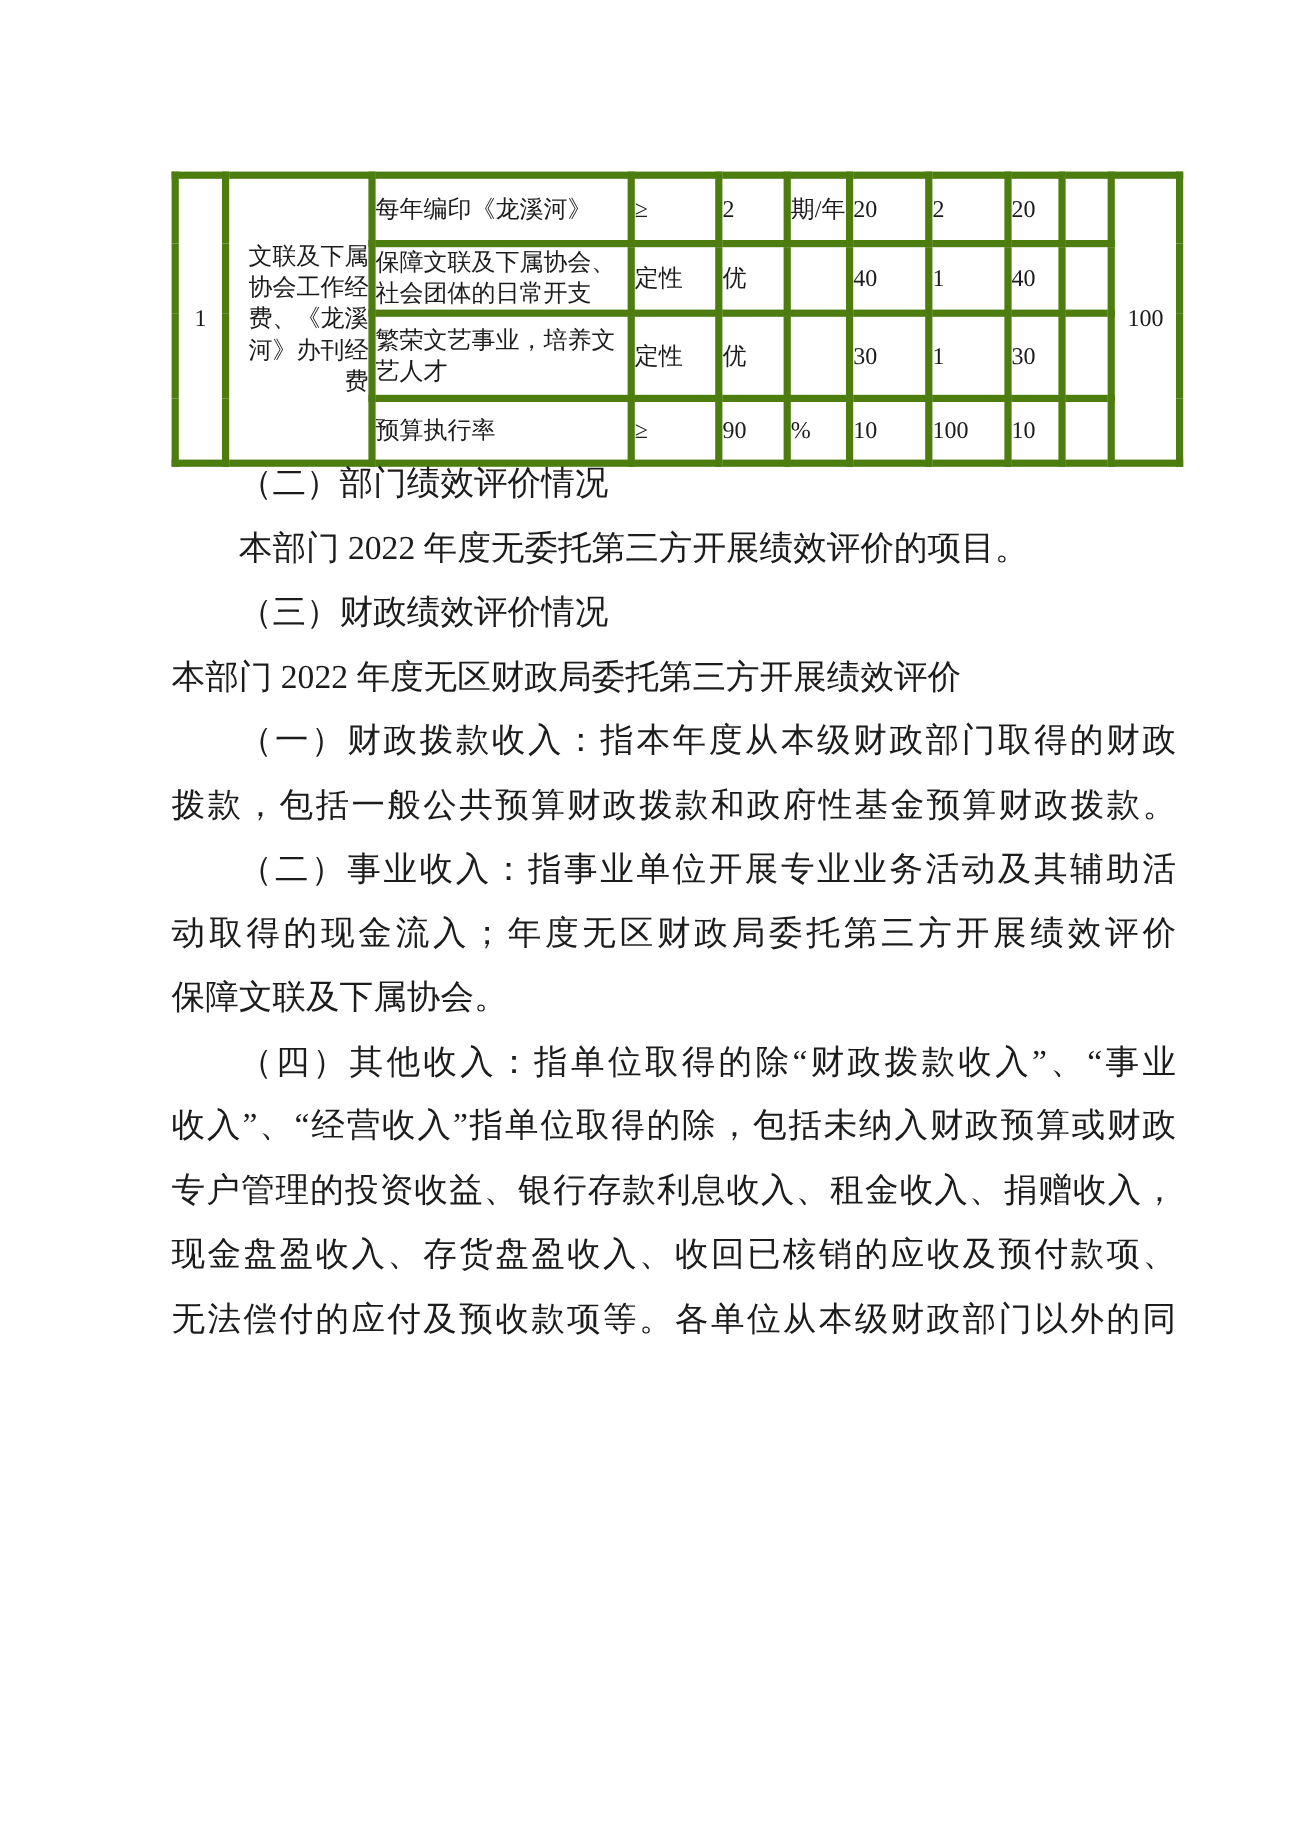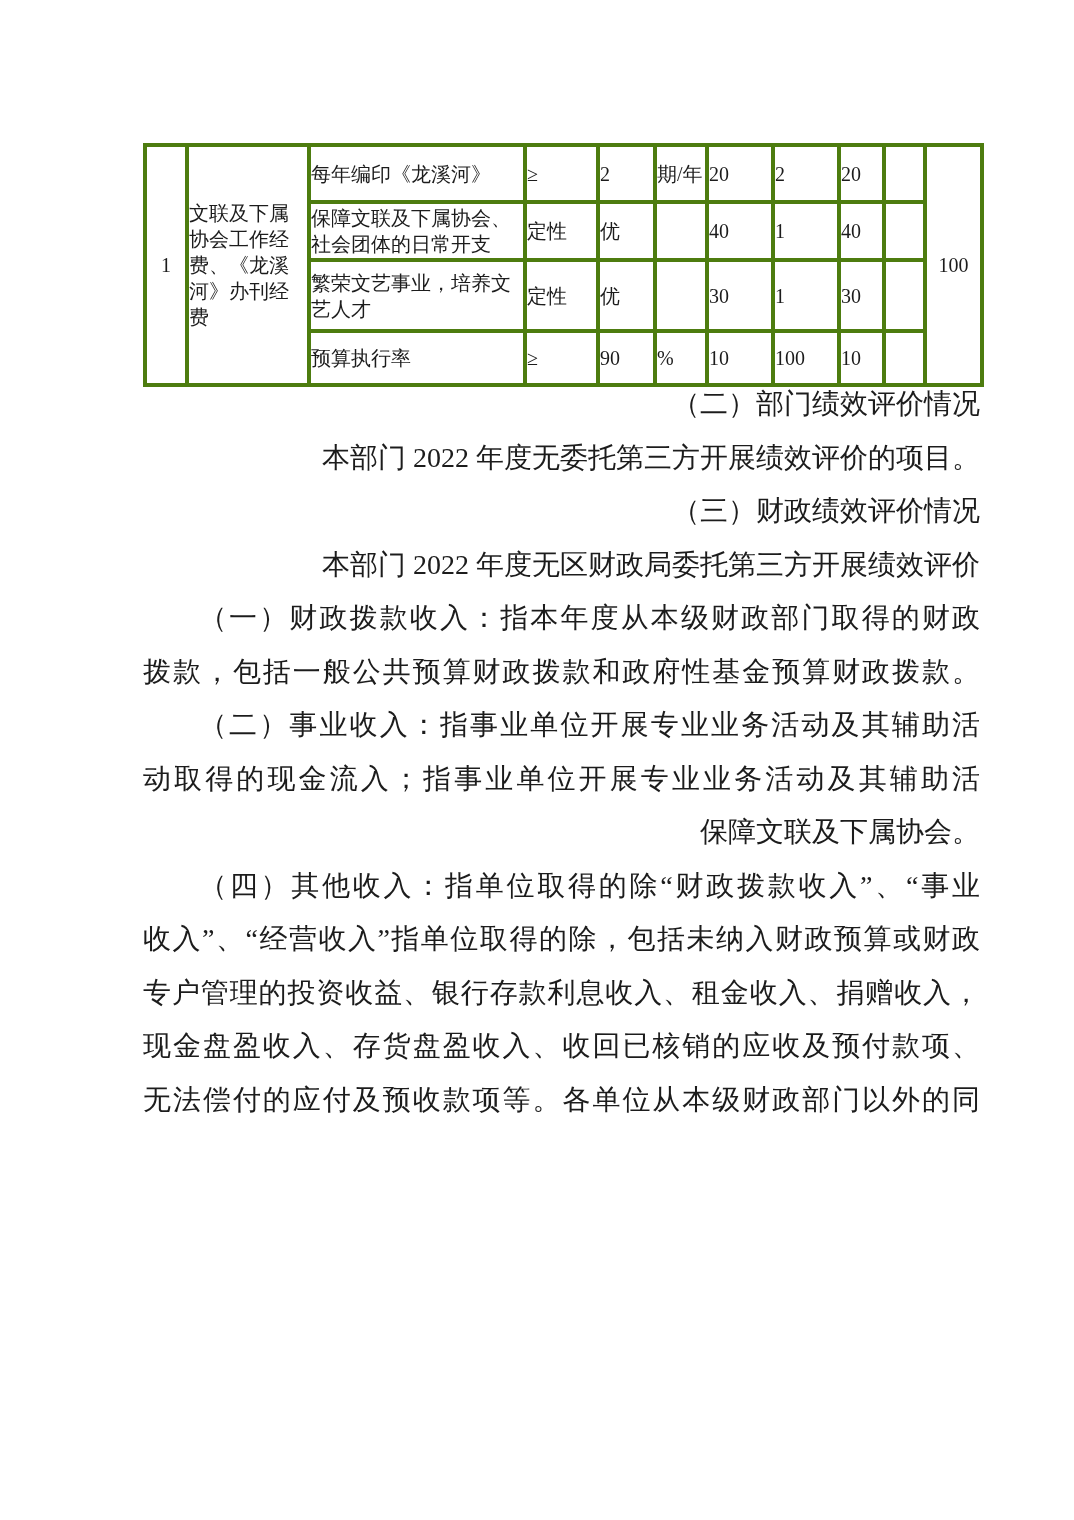--- a/index.html
+++ b/index.html
@@ -20,50 +20,49 @@
   table.perf {
     position: absolute;
     left: 143px; top: 143px;
     width: 837px;
     border-collapse: collapse;
     table-layout: fixed;
     font-size: 20px;
     color: #1c1c1c;
   }
   table.perf td {
-    border: 4px solid #4d7c0f;
+    border: 6px solid #4d7c0f;
     vertical-align: middle;
     padding: 0;
     line-height: 1.3;
     overflow: hidden;
   }
   tr.r1 { height: 57px; }
   tr.r2 { height: 58px; }
   tr.r3 { height: 71px; }
   tr.r4 { height: 54px; }
   td.c-center { text-align: center; }
   td.c-left   { text-align: left; padding-left: 7px; padding-right: 4px; }
   td.project-cell {
-    text-align: left;
+    text-align: right;
     padding: 0 7px;
     line-height: 1.42;
   }
 
   
   .body-text {
     position: absolute;
     left: 143px; top: 377px;
     width: 837px;
     font-size: 28px;
   }
   .line {
     height: 53.5px;
     line-height: 53.5px;
     white-space: nowrap;
-    text-align: right;
   }
   .line.indent { padding-left: 56px; }
   .line.full {
     text-align: justify;
     text-align-last: justify;
     text-justify: inter-character;
   }
   .line.heading {
     font-family: "Liberation Sans", "DejaVu Sans", sans-serif;
     font-weight: bold;
@@ -136,21 +135,21 @@
     </table>
 
   <div class="body-text">
     <div class="line indent">（二）部门绩效评价情况</div>
     <div class="line indent">本部门 2022 年度无委托第三方开展绩效评价的项目。</div>
     <div class="line indent">（三）财政绩效评价情况</div>
     <div class="line">本部门 2022 年度无区财政局委托第三方开展绩效评价</div>
     <div class="line indent full">（一）财政拨款收入：指本年度从本级财政部门取得的财政</div>
     <div class="line full">拨款，包括一般公共预算财政拨款和政府性基金预算财政拨款。</div>
     <div class="line indent full">（二）事业收入：指事业单位开展专业业务活动及其辅助活</div>
-    <div class="line full">动取得的现金流入；指事业单位开展专业业务活动及其辅助活</div>
+    <div class="line full">动取得的现金流入；年度无区财政局委托第三方开展绩效评价</div>
     <div class="line">保障文联及下属协会。</div>
     <div class="line indent full">（四）其他收入：指单位取得的除“财政拨款收入”、“事业</div>
     <div class="line full">收入”、“经营收入”指单位取得的除，包括未纳入财政预算或财政</div>
     <div class="line full">专户管理的投资收益、银行存款利息收入、租金收入、捐赠收入，</div>
     <div class="line full">现金盘盈收入、存货盘盈收入、收回已核销的应收及预付款项、</div>
     <div class="line full">无法偿付的应付及预收款项等。各单位从本级财政部门以外的同</div>
   </div>
 
 </div>
 

